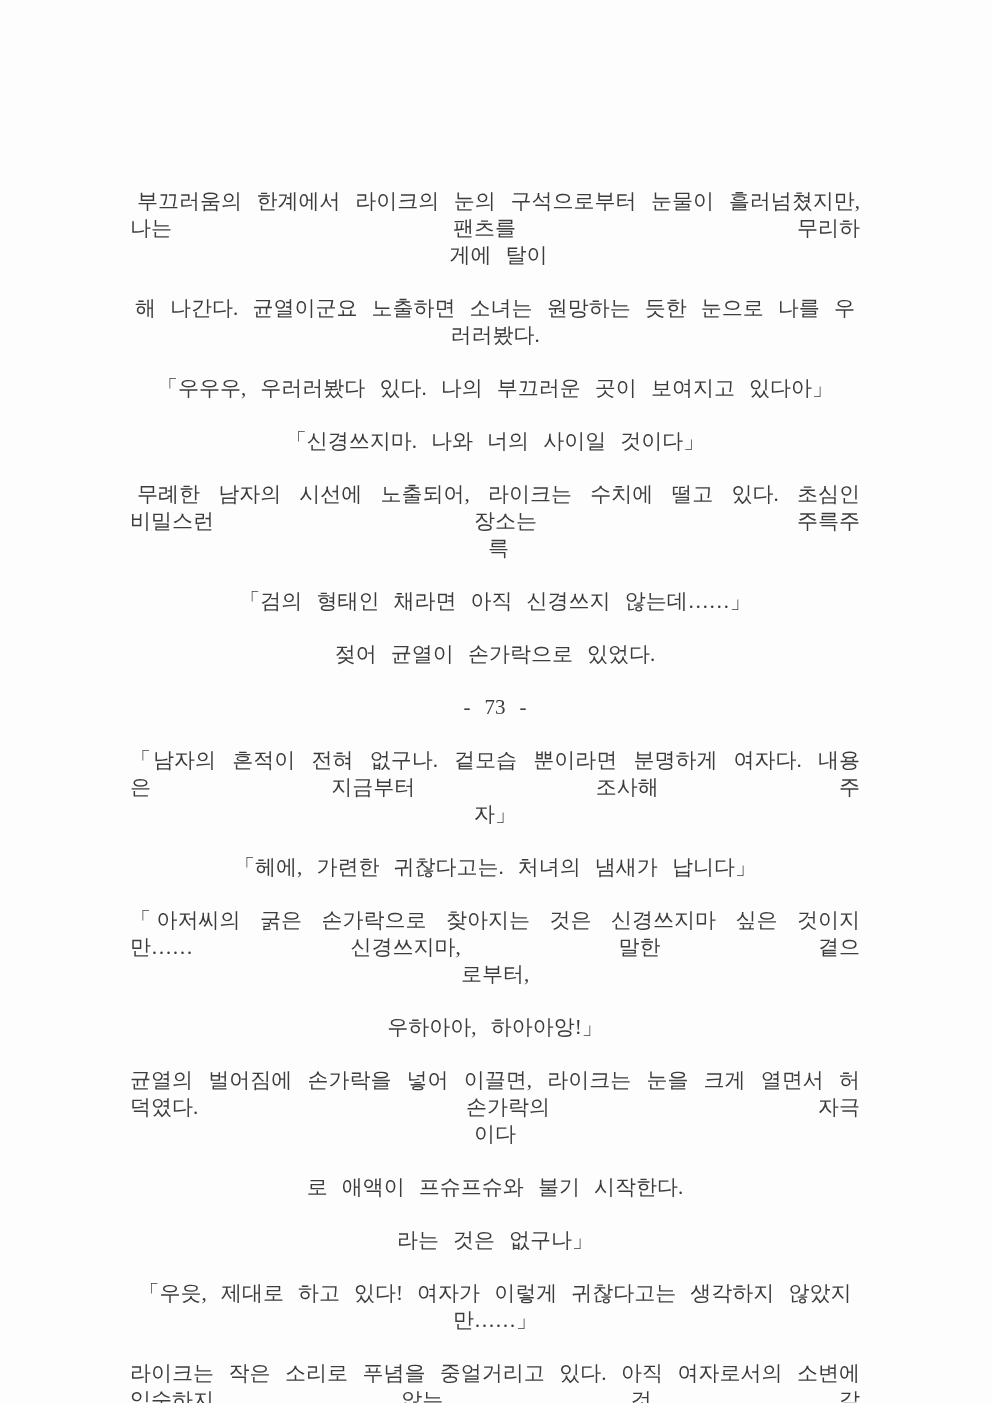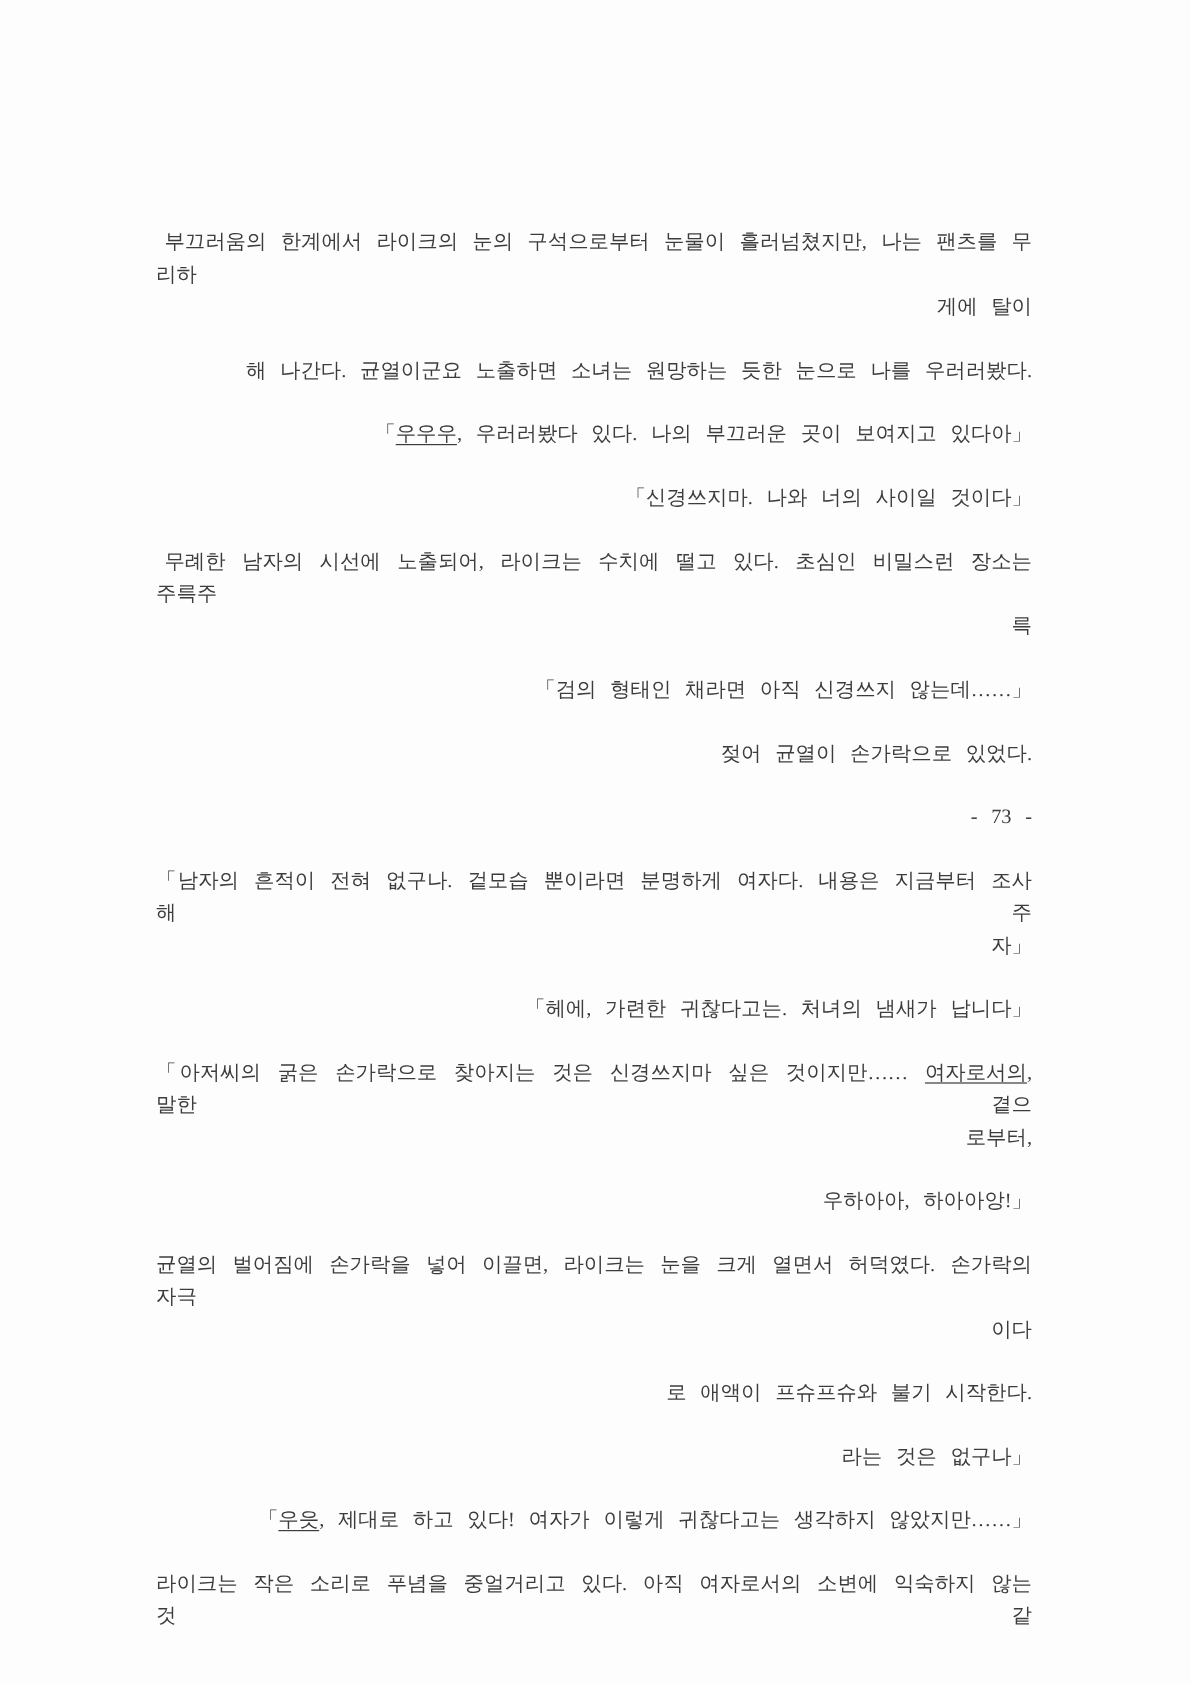--- a/index.html
+++ b/index.html
@@ -8,43 +8,42 @@
     background: #ffffff;
   }
   .page {
     position: relative;
     width: 992px;
     height: 1403px;
     margin: 0 auto;
     background: #fdfdfd;
     color: #3c3c3c;
     font-family: "Liberation Serif", "DejaVu Serif", serif;
-    font-size: 17px;
+    font-size: 21px;
     line-height: 27px;
     box-sizing: border-box;
     padding: 188px 132px 0 130px;
     word-spacing: 0.42em;
     overflow: hidden;
   }
   .block {
     margin: 0 0 26px 0;
   }
   .block.indent {
     text-indent: 7px;
   }
   .line {
-    text-align: right;
+    text-align: center;
     white-space: normal;
   }
   .line.full {
     text-align: justify;
     text-align-last: justify;
   }
   .seg-u {
-    text-decoration: underline;
     text-underline-offset: 3px;
   }
 </style>
 </head>
 <body>
 
 <div class="page">
   <div id="text-body">
       <div class="block indent">
         <div class="line full"><span class="seg">부끄러움의 한계에서 라이크의 눈의 구석으로부터 눈물이 흘러넘쳤지만, 나는 팬츠를 무리하</span></div>
@@ -73,21 +72,21 @@
         <div class="line"><span class="seg">- 73 -</span></div>
       </div>
       <div class="block">
         <div class="line full"><span class="seg">「남자의 흔적이 전혀 없구나. 겉모습 뿐이라면 분명하게 여자다. 내용은 지금부터 조사해 주</span></div>
         <div class="line"><span class="seg">자」</span></div>
       </div>
       <div class="block">
         <div class="line"><span class="seg">「헤에, 가련한 귀찮다고는. 처녀의 냄새가 납니다」</span></div>
       </div>
       <div class="block">
-        <div class="line full"><span class="seg">「아저씨의 굵은 손가락으로 찾아지는 것은 신경쓰지마 싶은 것이지만…… </span><span class="seg-u">여자로서의</span><span class="seg">, 말한 곁으</span></div>
+        <div class="line full"><span class="seg">「아저씨의 굵은 손가락으로 찾아지는 것은 신경쓰지마 싶은 것이지만…… </span><span class="seg-u">신경쓰지마</span><span class="seg">, 말한 곁으</span></div>
         <div class="line"><span class="seg">로부터,</span></div>
       </div>
       <div class="block">
         <div class="line"><span class="seg">우하아아, 하아아앙!」</span></div>
       </div>
       <div class="block">
         <div class="line full"><span class="seg">균열의 벌어짐에 손가락을 넣어 이끌면, 라이크는 눈을 크게 열면서 허덕였다. 손가락의 자극</span></div>
         <div class="line"><span class="seg">이다</span></div>
       </div>
       <div class="block">

